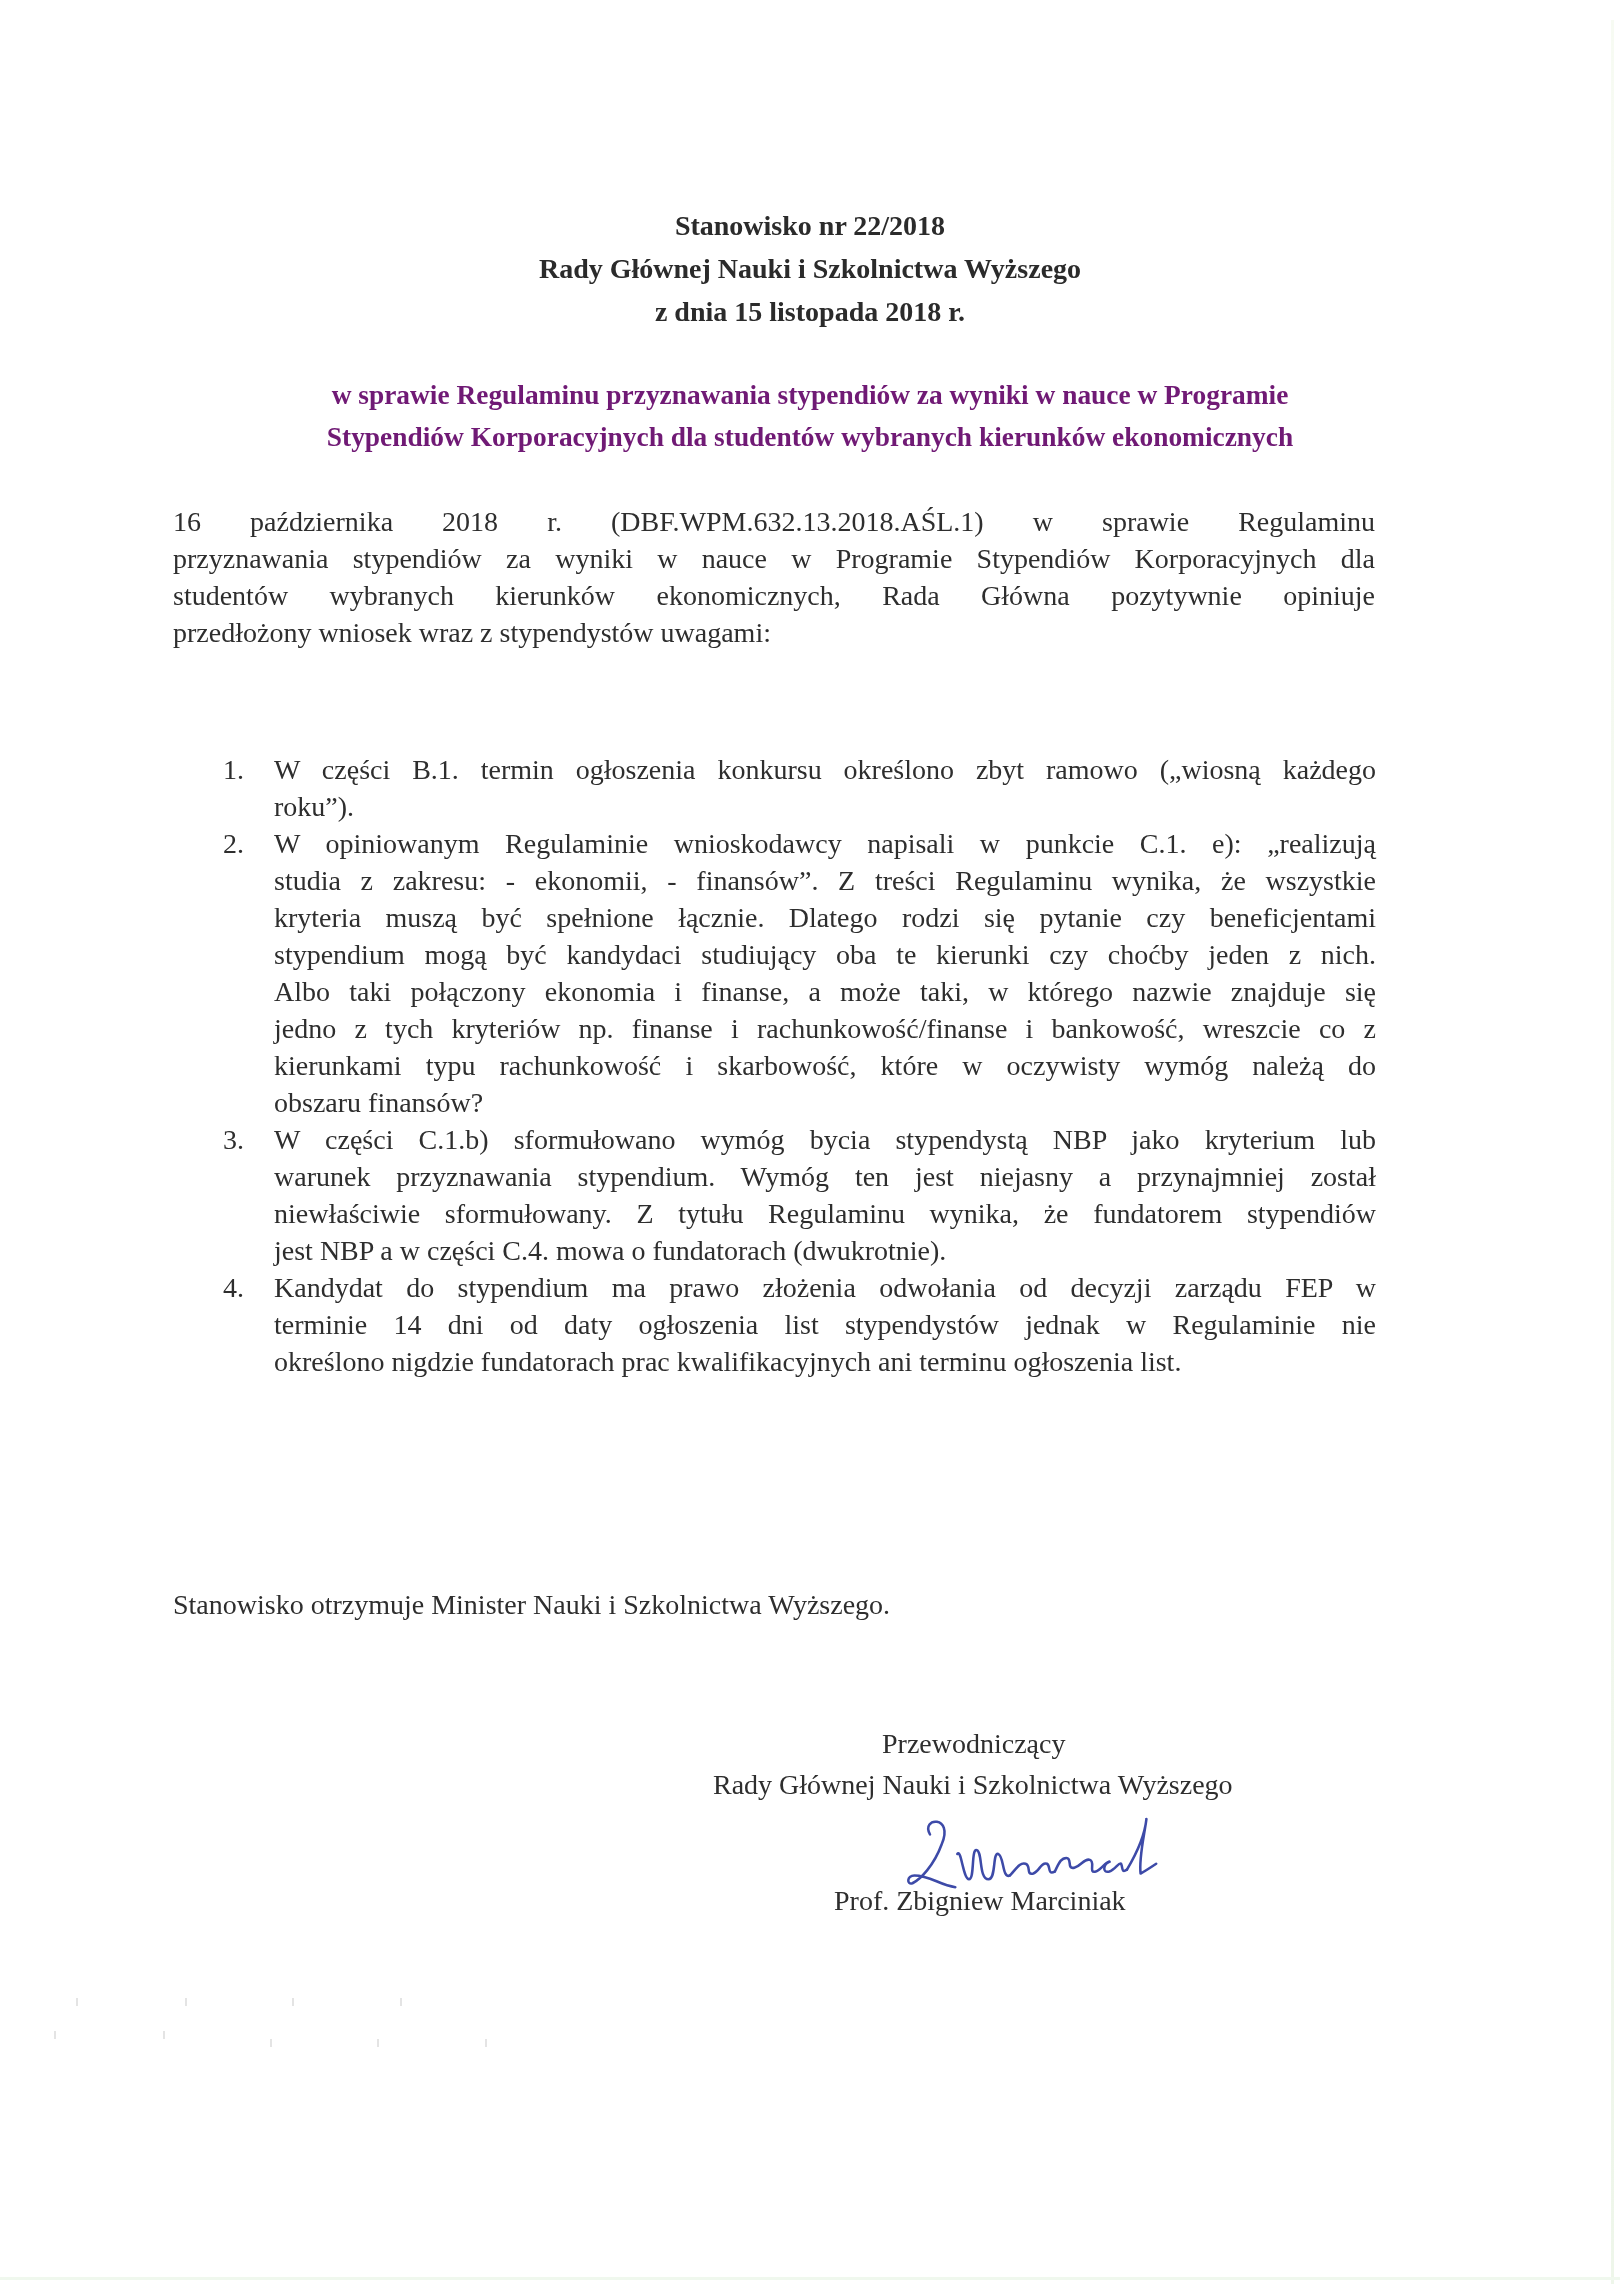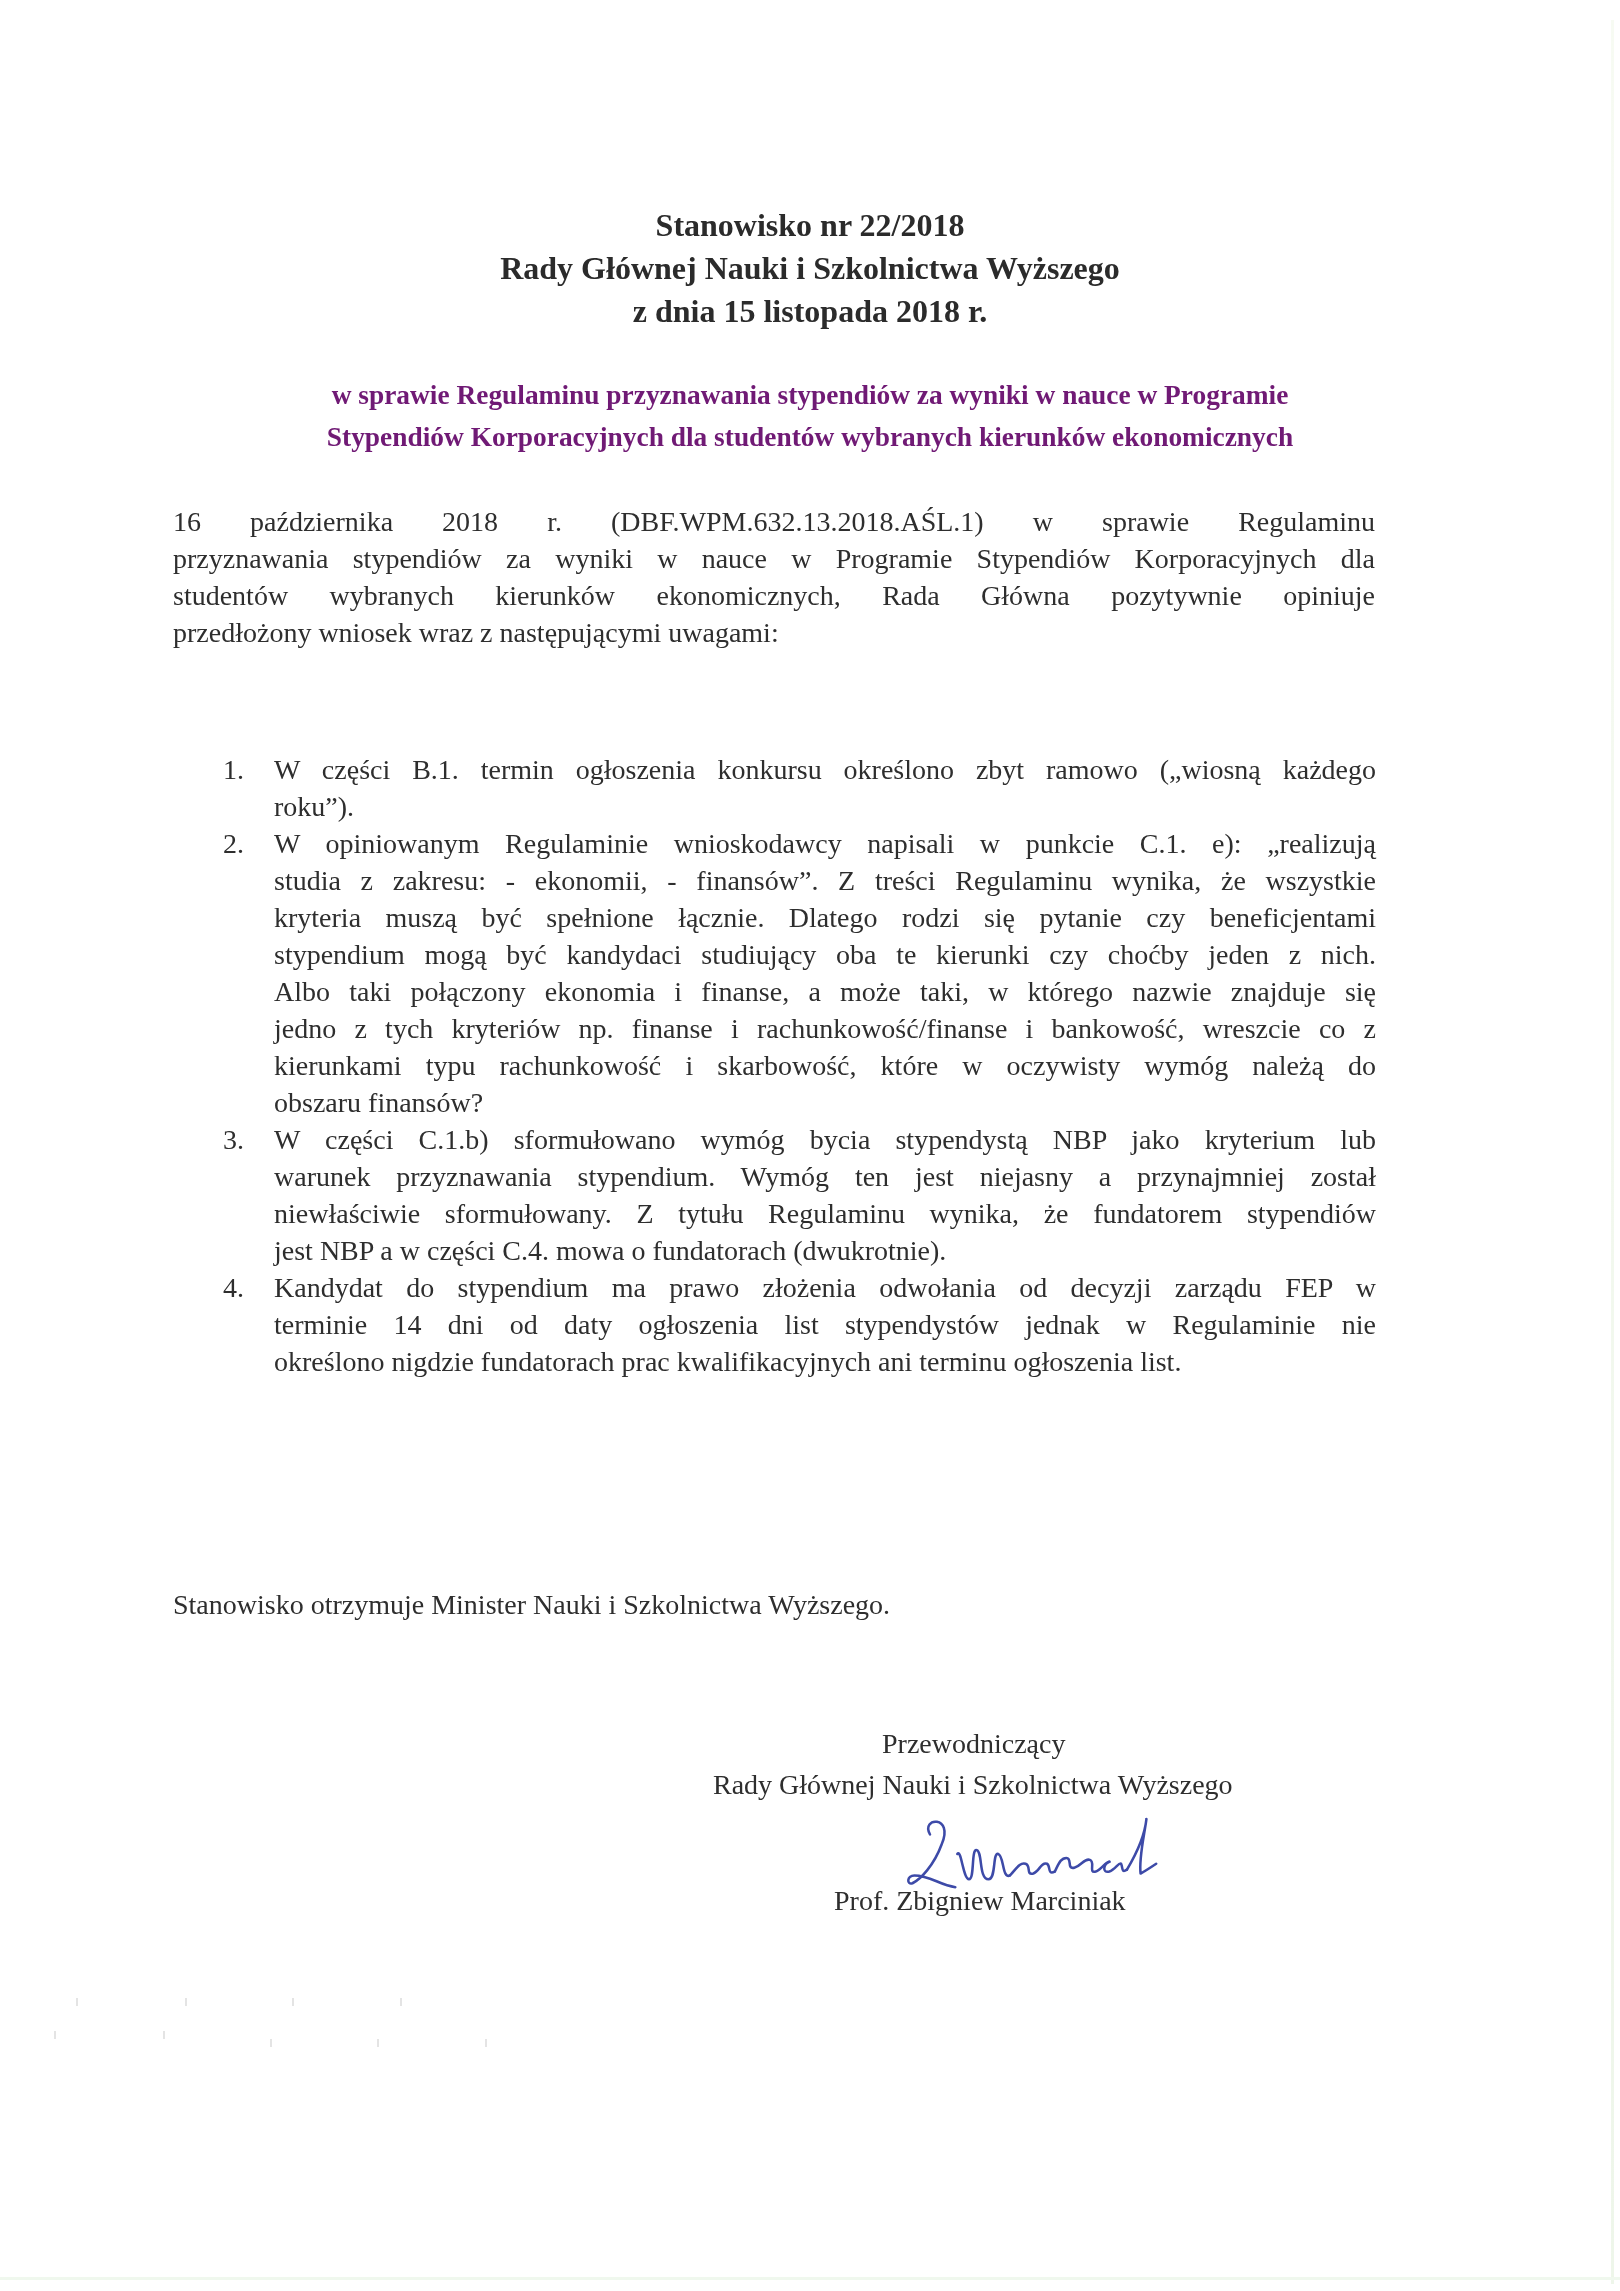--- a/index.html
+++ b/index.html
@@ -11,21 +11,21 @@
     .page-edge-right {
       position: absolute; top: 19.6px; right: 5.9px; width: 2.9px; height: 2264px;
       background: linear-gradient(#f7fbf3, #eef6ea);
     }
     .page-edge-bottom {
       position: absolute; left: 0; bottom: 11.8px; width: 1620px; height: 2.9px;
       background: #f0f8ee;
     }
     .header {
       position: absolute; top: 204px; left: 0; width: 1620px;
-      text-align: center; font-weight: bold; font-size: 32px; line-height: 43px;
+      text-align: center; font-weight: bold; font-size: 28px; line-height: 43px;
       color: #2b2b2b;
     }
     .header div { white-space: nowrap; }
     .subject {
       position: absolute; top: 374px; left: 0; width: 1620px;
       text-align: center; font-weight: bold; font-size: 27.4px; line-height: 42px;
       color: #701a75;
     }
     .subject div { white-space: nowrap; }
     .intro {
@@ -76,21 +76,21 @@
 
 <div class="subject">
   <div>w sprawie Regulaminu przyznawania stypendiów za wyniki w nauce w Programie</div>
   <div>Stypendiów Korporacyjnych dla studentów wybranych kierunków ekonomicznych</div>
 </div>
 
 <div class="intro">
   <span class="ln">16 października 2018 r. (DBF.WPM.632.13.2018.AŚL.1) w sprawie Regulaminu</span>
   <span class="ln">przyznawania stypendiów za wyniki w nauce w Programie Stypendiów Korporacyjnych dla</span>
   <span class="ln">studentów wybranych kierunków ekonomicznych, Rada Główna pozytywnie opiniuje</span>
-  <span class="ln last">przedłożony wniosek wraz z następującymi uwagami:</span>
+  <span class="ln last">przedłożony wniosek wraz z stypendystów uwagami:</span>
 </div>
 
 <div class="list">
   <div class="item">
     <span class="num">1.</span>
     <div class="body">
       <span class="ln">W części B.1. termin ogłoszenia konkursu określono zbyt ramowo („wiosną każdego</span>
       <span class="ln last">roku”).</span>
     </div>
   </div>

